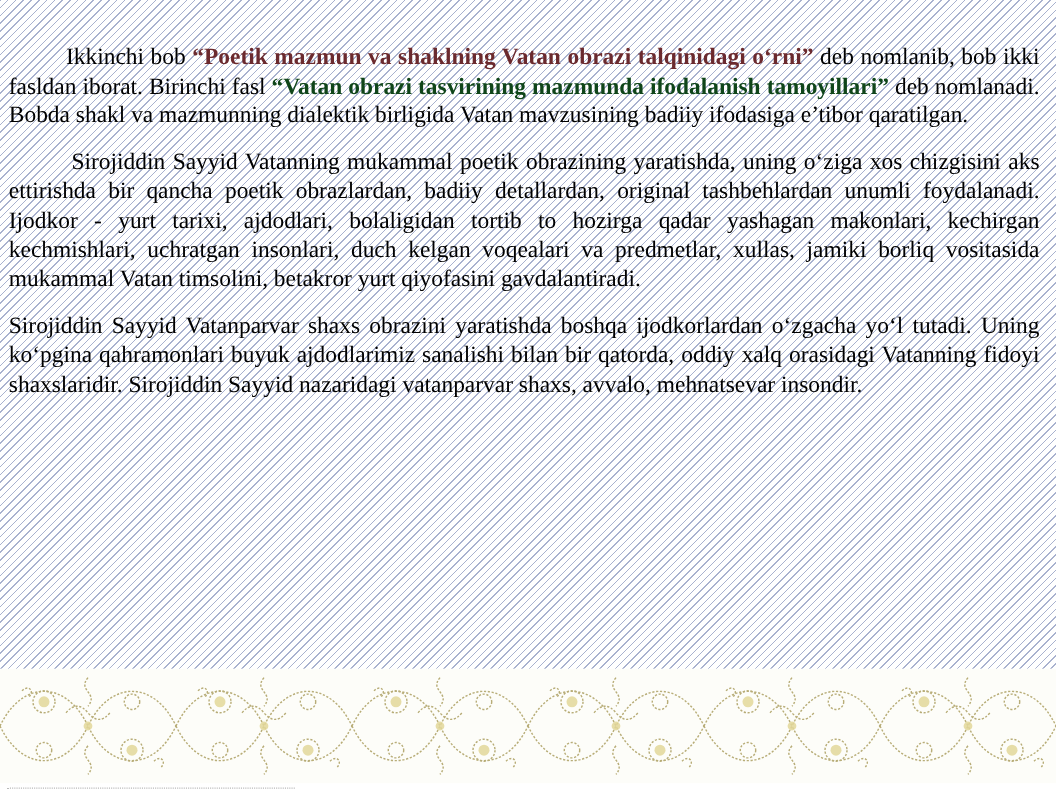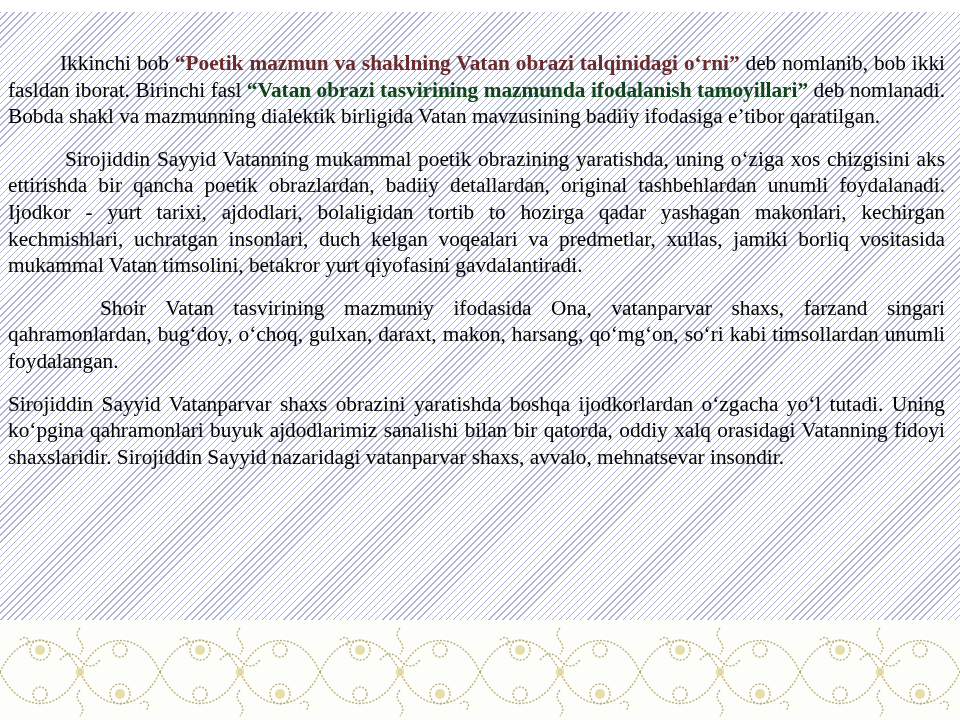--- a/index.html
+++ b/index.html
@@ -2,21 +2,21 @@
 <html><head>
   <meta charset="utf-8">
   <style>
     html, body { margin: 0; padding: 0; }
     body {
       width: 960px; height: 720px; overflow: hidden; position: relative;
       background-color: #ffffff;
       font-family: "Liberation Serif", "DejaVu Serif", serif;
     }
     .slide {
-      position: absolute; left: 0; top: 12px; width: 960px; height: 508px;
+      position: absolute; left: 0; top: 0; width: 960px; height: 508px;
     }
     .striped-bg {
       position: absolute; left: 0; top: 0; width: 960px; height: 608px;
       background-color: #ffffff;
       background-image: repeating-linear-gradient(
         -45deg,
         #ffffff 0px, #ffffff 3px,
         #a9b2cf 3px, #a9b2cf 4px,
         #ffffff 4px, #ffffff 5px
       );
@@ -50,21 +50,20 @@
 <body>
 
 <div class="slide">
   <div class="striped-bg"></div>
 
   <div class="content">
     <p class="para indent-1"><span>Ikkinchi bob </span><span class="hl-maroon">“Poetik mazmun va shaklning Vatan obrazi talqinidagi o‘rni”</span><span> deb nomlanib, bob ikki fasldan iborat. Birinchi fasl </span><span class="hl-green">“Vatan obrazi tasvirining mazmunda ifodalanish tamoyillari”</span><span> deb nomlanadi. Bobda shakl va mazmunning dialektik birligida Vatan mavzusining badiiy ifodasiga e’tibor qaratilgan.</span></p>
 
     <p class="para indent-2">Sirojiddin Sayyid Vatanning mukammal poetik obrazining yaratishda, uning o‘ziga xos chizgisini aks ettirishda bir qancha poetik obrazlardan, badiiy detallardan, original tashbehlardan unumli foydalanadi. Ijodkor - yurt tarixi, ajdodlari, bolaligidan tortib to hozirga qadar yashagan makonlari, kechirgan kechmishlari, uchratgan insonlari, duch kelgan voqealari va predmetlar, xullas, jamiki borliq vositasida mukammal Vatan timsolini, betakror yurt qiyofasini gavdalantiradi.</p>
 
-    <p class="para indent-3">Shoir Vatan tasvirining mazmuniy ifodasida Ona, vatanparvar shaxs, farzand singari qahramonlardan, bug‘doy, o‘choq, gulxan, daraxt, makon, harsang, qo‘mg‘on, so‘ri kabi timsollardan unumli foydalangan.</p>
 
     <p class="para indent-0">Sirojiddin Sayyid Vatanparvar shaxs obrazini yaratishda boshqa ijodkorlardan o‘zgacha yo‘l tutadi. Uning ko‘pgina qahramonlari  buyuk ajdodlarimiz sanalishi bilan bir qatorda, oddiy xalq orasidagi Vatanning fidoyi shaxslaridir. Sirojiddin Sayyid nazaridagi vatanparvar shaxs, avvalo, mehnatsevar insondir.</p>
   </div>
 
   <div class="ornament-band">
     <svg width="960" height="104" viewBox="0 0 960 104" xmlns="http://www.w3.org/2000/svg">
       <defs>
         <g id="motif" fill="none" stroke="#b8ad78" stroke-width="1.3" stroke-dasharray="2 1.5">
           <path d="M0 52 C20 10, 60 10, 80 52 C100 94, 140 94, 160 52"></path>
           <path d="M0 52 C20 94, 60 94, 80 52 C100 10, 140 10, 160 52"></path>

